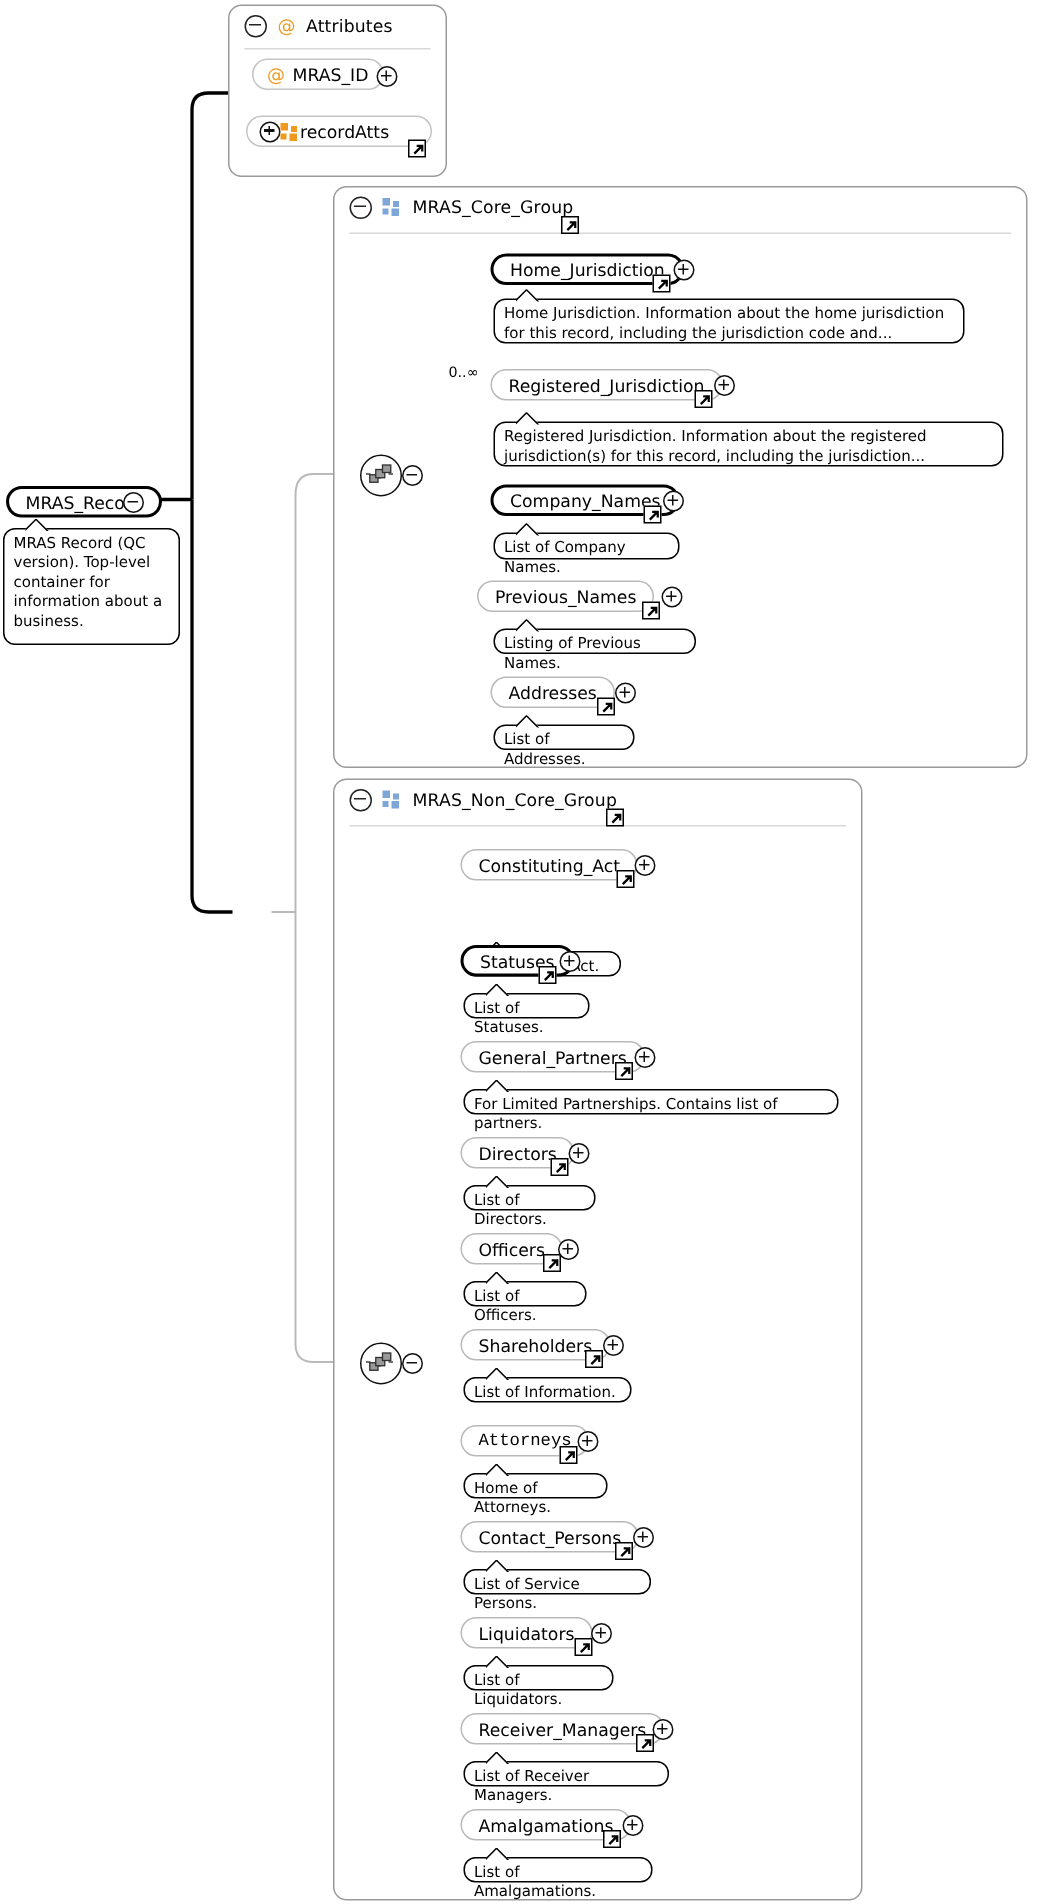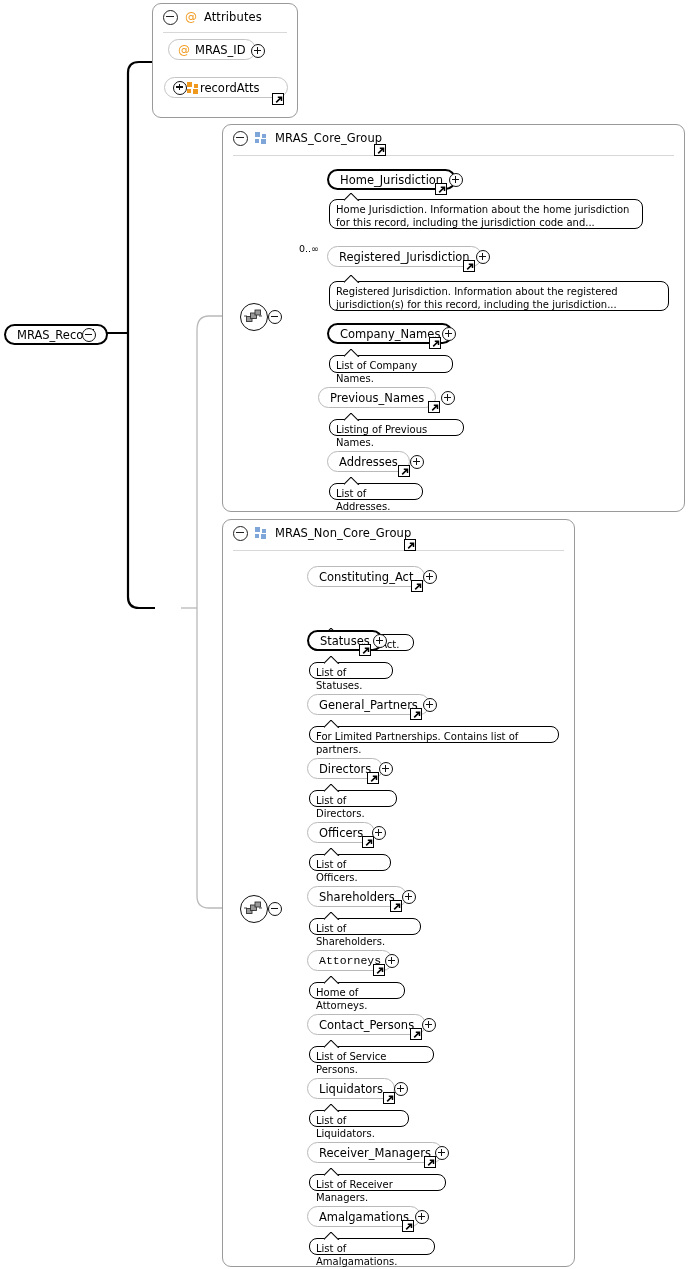--- a/index.html
+++ b/index.html
@@ -106,20 +106,24 @@
     <path d="M287,1024 L302,1024" stroke="#b9b9b9" stroke-width="1.2" fill="none"></path>
     <path d="M287,1088 L302,1088" stroke="#b9b9b9" stroke-width="1.2" fill="none"></path>
     <path d="M287,1152 L302,1152" stroke="#b9b9b9" stroke-width="1.2" fill="none"></path>
     <path d="M287,1206 Q287,1216 297,1216 L302,1216" stroke="#b9b9b9" stroke-width="1.2" fill="none"></path>
   </svg>
 
   <div class="node req" style="left:4px;top:324px;">
     <span>MRAS_Record</span>
   </div>
   <div class="seqpm" style="left:82px;top:328px;"></div>
+  <div class="doc" style="left:2px;top:352px;width:118px;height:78px;">
+    <span class="notch"></span>
+    <span>MRAS Record (QC version). Top-level container for information about a business.</span>
+  </div>
 
   <div class="groupbox" style="left:152px;top:3px;width:144px;height:113px;">
     <div class="ghead" style="width:144px;">
       <span class="pm"></span>
       <span class="at">@</span>
       <span class="gtitle">Attributes</span>
     </div>
     <div class="grule" style="left:10px;top:28px;width:124px;"></div>
   </div>
 
@@ -348,21 +352,21 @@
     <span>Shareholders</span>
   </div>
   <div class="gotoarrow" style="left:390px;top:900px;">
     <svg width="12" height="12" viewBox="0 0 12 12">
         <path d="M3.2,8.4 L8,3.6 M4.8,3.3 L8.5,3.3 L8.5,7" stroke="#000" stroke-width="1.5" fill="none"></path>
       </svg>
   </div>
   <div class="nplus" style="left:402px;top:890px;"></div>
   <div class="doc" style="left:309px;top:918px;width:112px;height:17px;">
     <span class="notch"></span>
-    <span>List of Shareholders.</span>
+    <span>List of Information.</span>
   </div>
 
   <div class="node opt" style="left:307px;top:950px;font-family:Liberation Mono, monospace;">
     <span>Attorneys</span>
   </div>
   <div class="gotoarrow" style="left:373px;top:964px;">
     <svg width="12" height="12" viewBox="0 0 12 12">
         <path d="M3.2,8.4 L8,3.6 M4.8,3.3 L8.5,3.3 L8.5,7" stroke="#000" stroke-width="1.5" fill="none"></path>
       </svg>
   </div>

